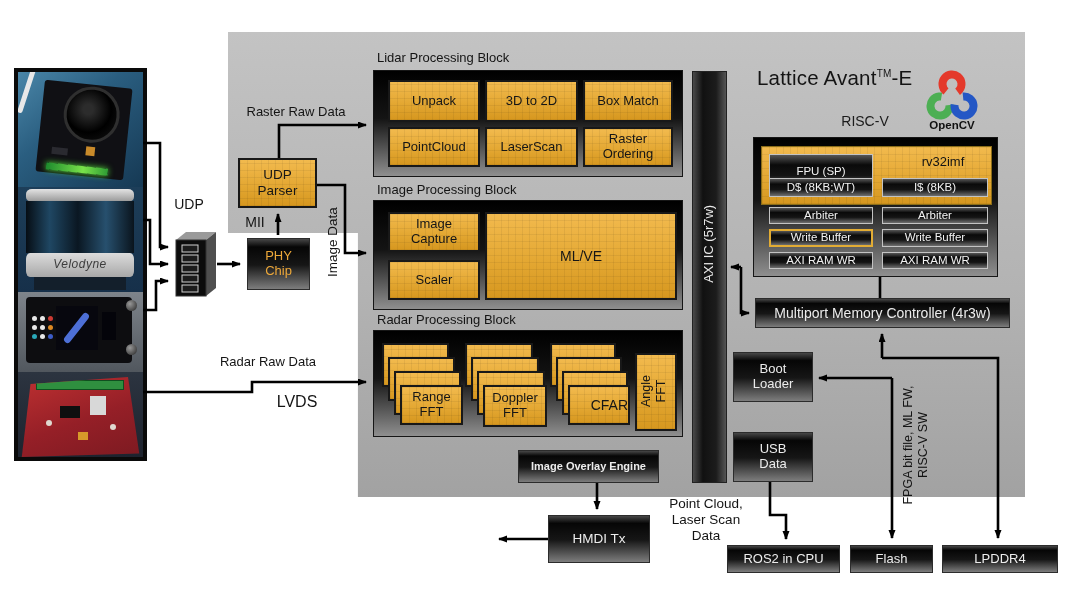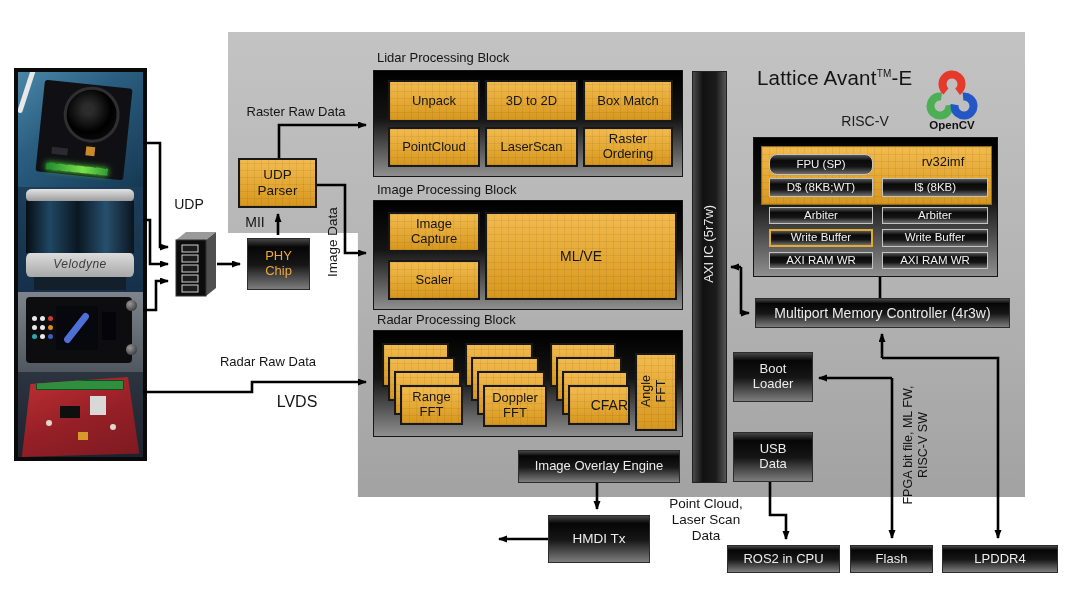--- a/index.html
+++ b/index.html
@@ -164,37 +164,37 @@
     <g fill="none" stroke-width="8" stroke-dasharray="47 13">
       <circle cx="26" cy="16" r="9.5" stroke="#E4392B" transform="rotate(129 26 16)"></circle>
       <circle cx="14" cy="38" r="9.5" stroke="#4CAF53" transform="rotate(-6 14 38)"></circle>
       <circle cx="38" cy="38" r="9.5" stroke="#2457C5" transform="rotate(-96 38 38)"></circle>
     </g>
   </svg>
   <div class="abs" style="left:920px;top:119px;width:64px;text-align:center;font-weight:bold;font-size:11.5px;color:#111;">OpenCV</div>
 
   <div class="pcont" style="left:753px;top:137px;width:245px;height:140px;"></div>
   <div class="abs cell" style="left:761px;top:146px;width:229px;height:57px;border-width:1px;border-color:#8a6d18;"></div>
-  <div class="bx mini" style="left:769px;top:154px;width:104px;height:21px;border-radius:8px;"><span>FPU (SP)</span></div>
+  <div class="bx mini" style="left:769px;top:154px;width:104px;height:35px;"><span>FPU (SP)</span></div>
   <div class="bx" style="left:898px;top:153px;width:90px;height:19px;color:#141414;font-size:13px;"><span>rv32imf</span></div>
   <div class="bx mini" style="left:769px;top:178px;width:104px;height:19px;"><span>D$ (8KB;WT)</span></div>
   <div class="bx mini" style="left:882px;top:178px;width:106px;height:19px;"><span>I$ (8KB)</span></div>
   <div class="bx mini" style="left:769px;top:207px;width:104px;height:17px;"><span>Arbiter</span></div>
   <div class="bx mini" style="left:882px;top:207px;width:106px;height:17px;"><span>Arbiter</span></div>
   <div class="bx mini" style="left:769px;top:229px;width:104px;height:18px;border:2px solid #e2ac34;"><span>Write Buffer</span></div>
   <div class="bx mini" style="left:882px;top:229px;width:106px;height:18px;"><span>Write Buffer</span></div>
   <div class="bx mini" style="left:769px;top:252px;width:104px;height:17px;"><span>AXI RAM WR</span></div>
   <div class="bx mini" style="left:882px;top:252px;width:106px;height:17px;"><span>AXI RAM WR</span></div>
 
   <div class="bx dark" style="left:755px;top:298px;width:255px;height:30px;font-size:14px;"><span>Multiport Memory Controller (4r3w)</span></div>
   <div class="bx dark" style="left:733px;top:352px;width:80px;height:50px;font-size:13px;"><span>Boot
 Loader</span></div>
   <div class="bx dark" style="left:733px;top:432px;width:80px;height:50px;font-size:13px;"><span>USB
 Data</span></div>
-  <div class="bx dark" style="left:518px;top:450px;width:162px;height:33px;font-size:13px;"><span>Image Overlay Engine</span></div>
+  <div class="bx dark" style="left:518px;top:450px;width:141px;height:33px;font-size:11px;font-weight:bold;"><span>Image Overlay Engine</span></div>
   <div class="bx dark" style="left:548px;top:515px;width:102px;height:48px;font-size:13.5px;"><span>HMDI Tx</span></div>
   <div class="bx dark" style="left:727px;top:545px;width:113px;height:28px;font-size:13px;"><span>ROS2 in CPU</span></div>
   <div class="bx dark" style="left:850px;top:545px;width:83px;height:28px;font-size:13px;"><span>Flash</span></div>
   <div class="bx dark" style="left:942px;top:545px;width:116px;height:28px;font-size:13px;"><span>LPDDR4</span></div>
 
   <div class="lbl" style="left:168px;top:196px;width:42px;font-size:14px;">UDP</div>
   <div class="lbl" style="left:234px;top:214px;width:42px;font-size:14px;">MII</div>
   <div class="lbl" style="left:236px;top:104px;width:120px;">Raster Raw Data</div>
   <div class="lbl" style="left:208px;top:354px;width:120px;">Radar Raw Data</div>
   <div class="lbl" style="left:262px;top:393px;width:70px;font-size:16px;">LVDS</div>

